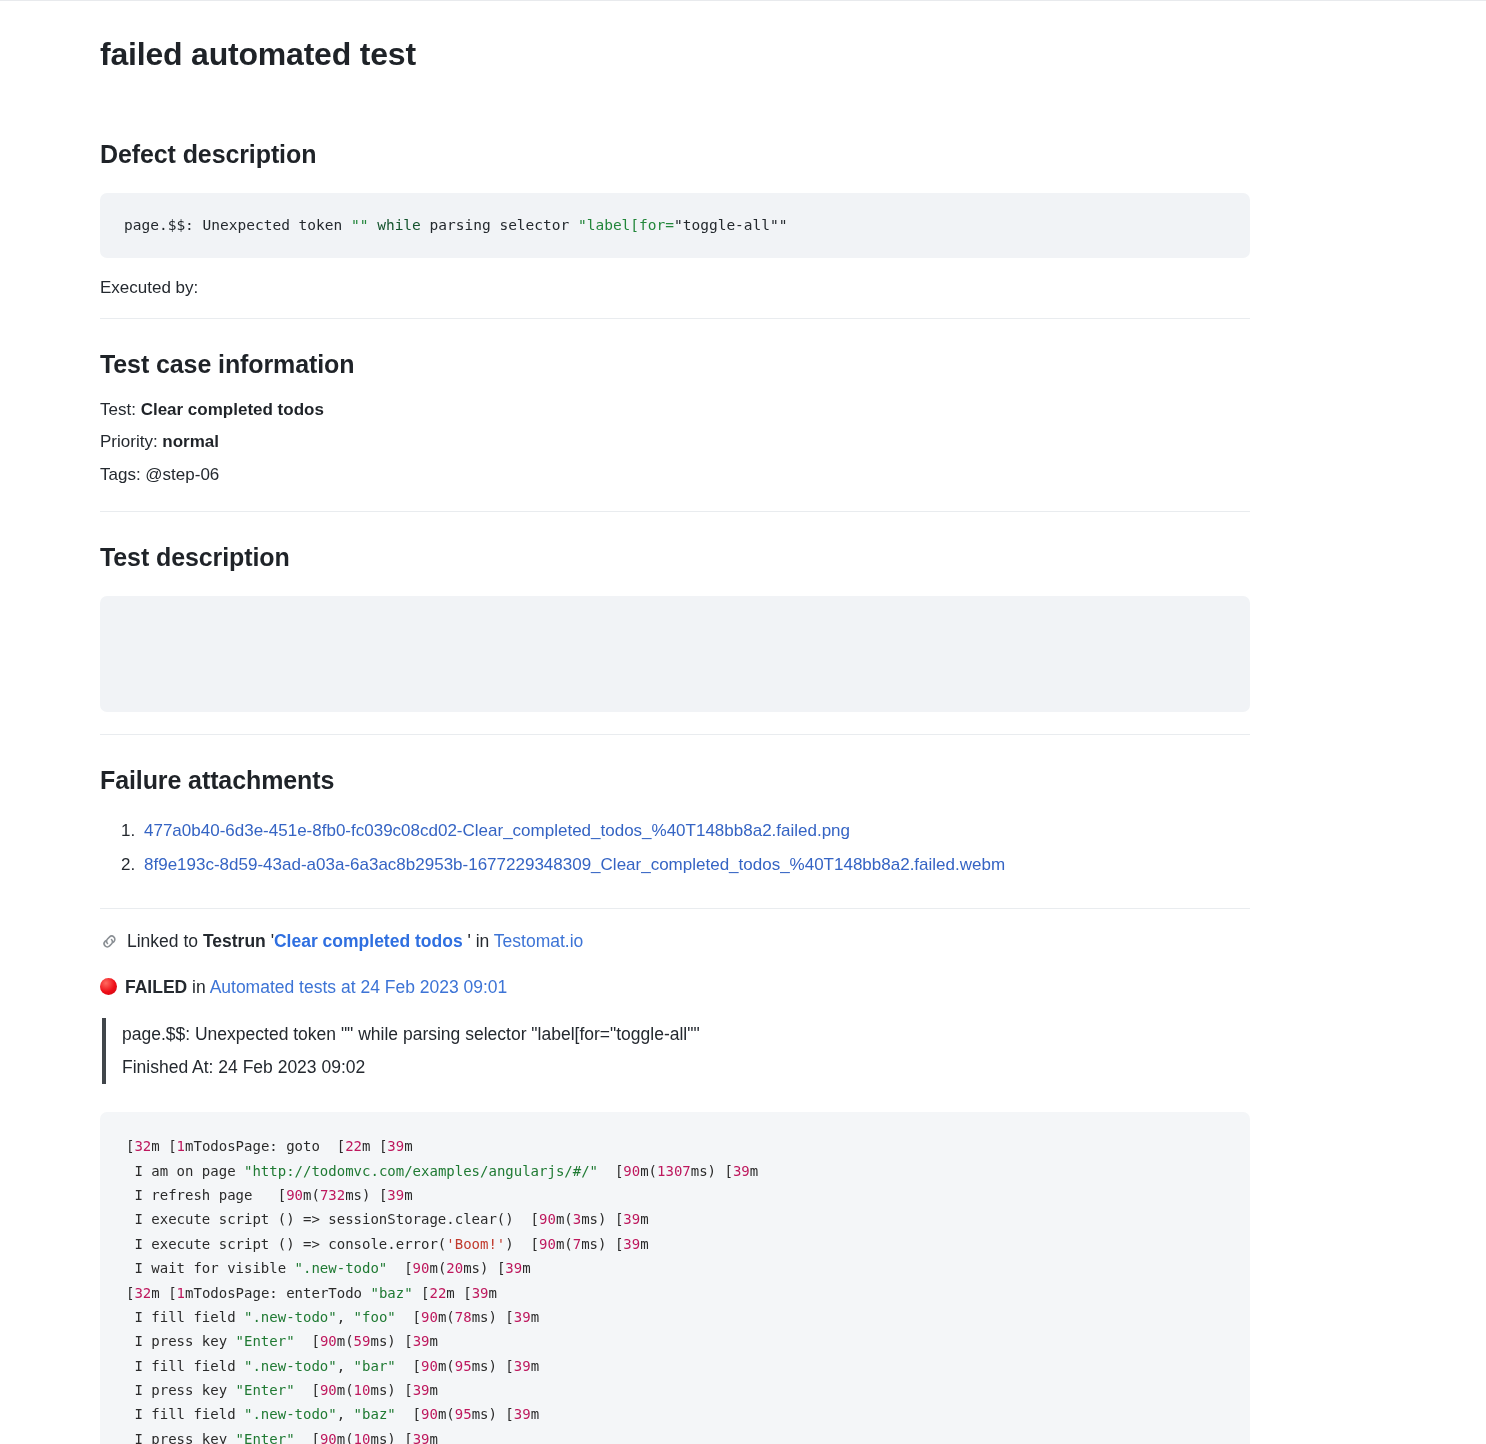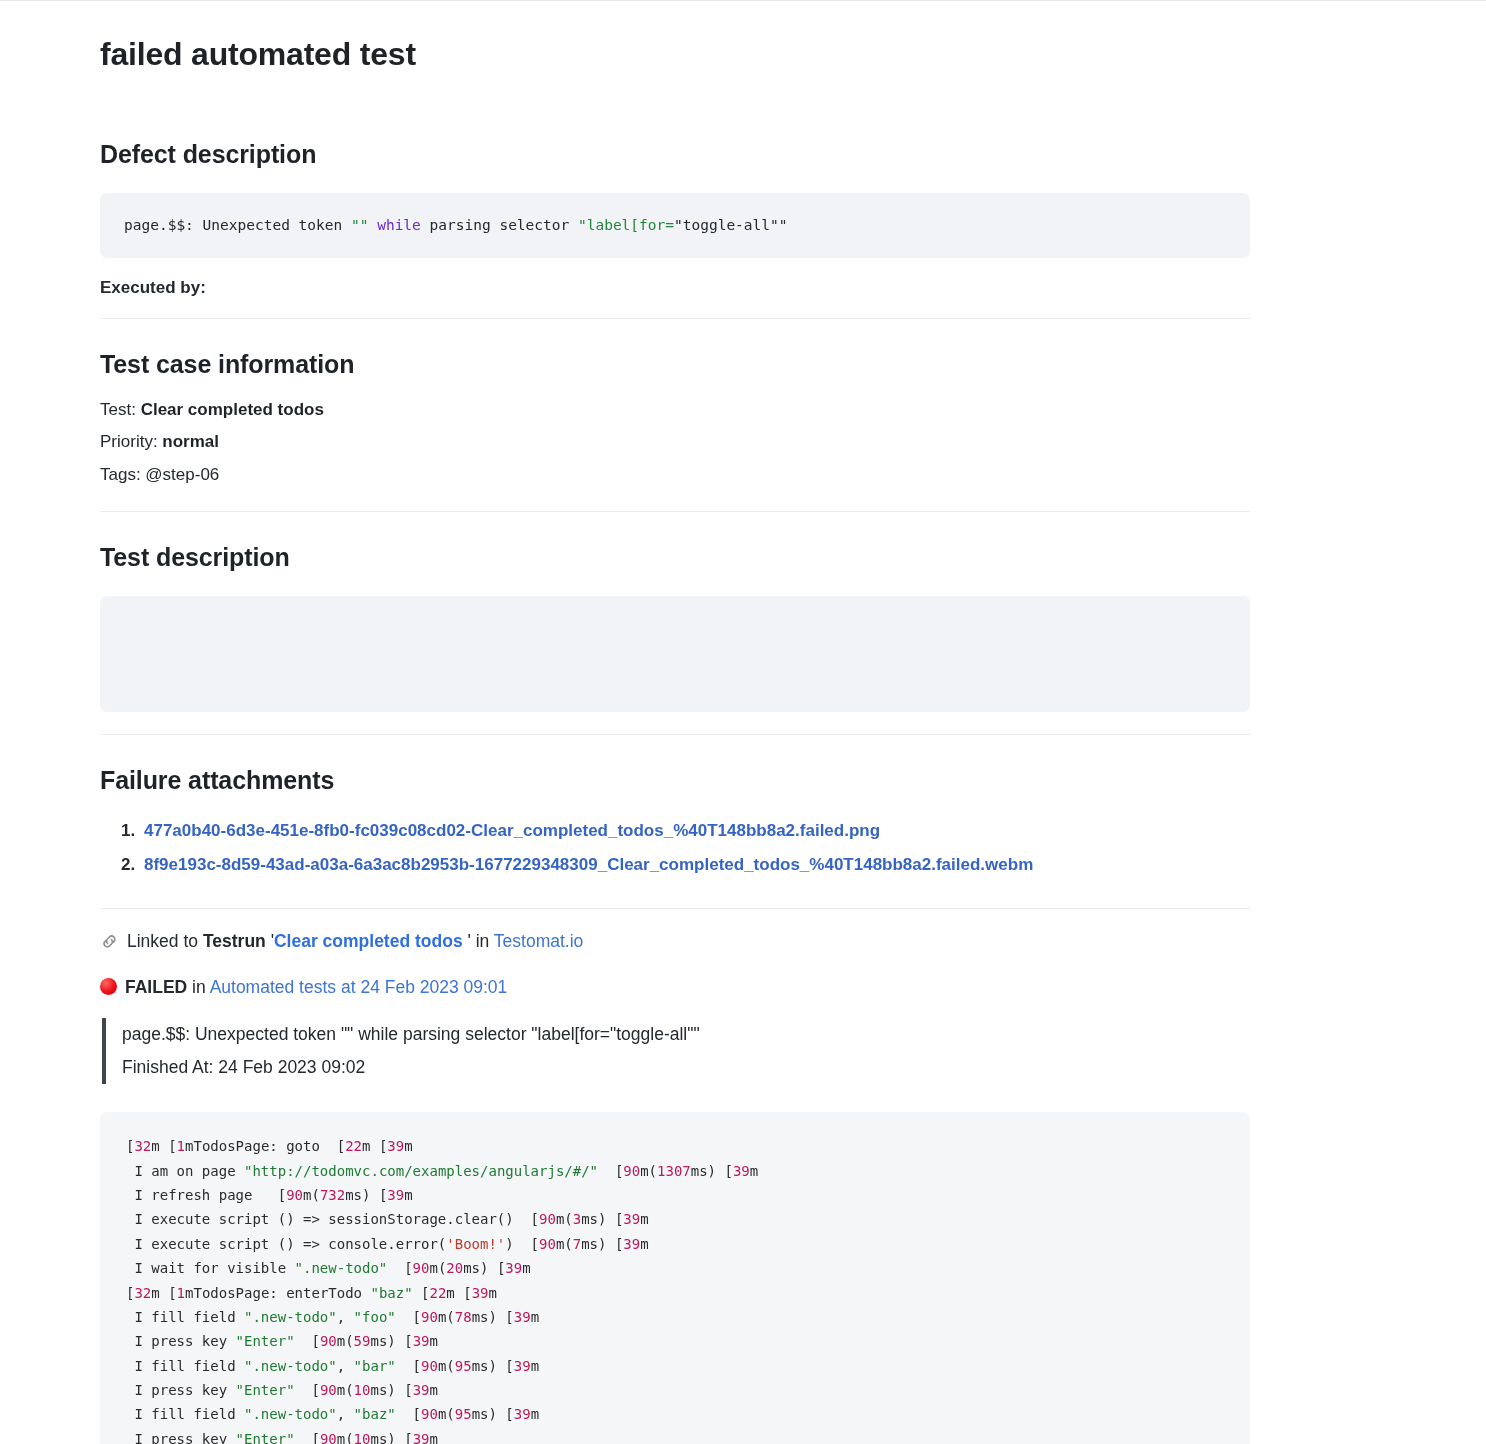--- a/index.html
+++ b/index.html
@@ -62,58 +62,57 @@
     padding: 21px 24px;
     margin-top: 23px;
     font-family: "DejaVu Sans Mono", "Liberation Mono", monospace;
     font-size: 14.5px;
     line-height: 1.55;
     color: #24292e;
     overflow: hidden;
     white-space: pre;
   }
   .tok-str { color: #22863a; }
-  .tok-kw  { color: #6d28d9; }
+  .tok-kw  { color: #14532d; }
   .tok-pln { color: #24292e; }
 
   
   .meta-line {
     font-size: 17px;
     line-height: 1.9;
     color: #24292f;
     margin: 0;
   }
   .meta-line b { font-weight: 700; color: #1f2328; }
 
   .executed-by {
     font-size: 17px;
     color: #24292f;
     margin: 20px 0 20px 0;
-    font-weight: bold;
   }
 
   .meta-block { margin-top: 14px; }
 
   
   .emptybox {
     background: #f1f3f6;
     border-radius: 7px;
     height: 116px;
     margin-top: 23px;
   }
 
   
   ol.attachments {
     margin: 18px 0 0 0;
     padding-left: 40px;
     font-size: 17px;
     line-height: 2.0;
     color: #24292f;
   }
-  ol.attachments li { padding-left: 4px; font-weight: bold; }
+  ol.attachments li { padding-left: 4px; }
   a.link {
     color: #3564c4;
     text-decoration: none;
     word-break: break-all;
   }
 
   
   .status-row {
     font-size: 17.5px;
     color: #24292f;

